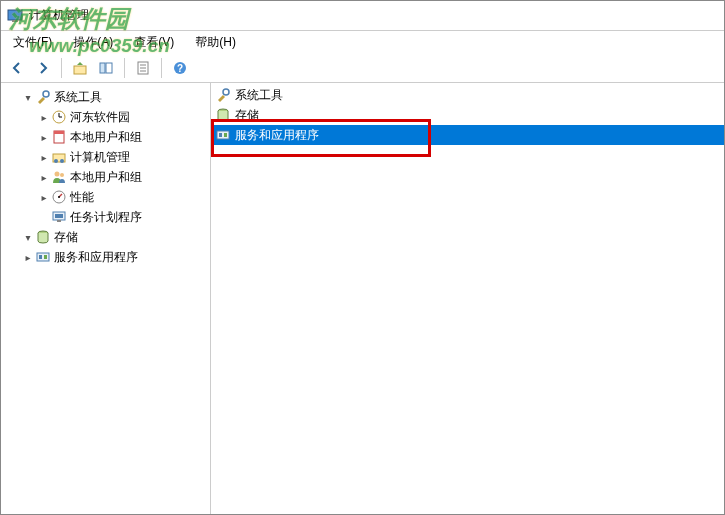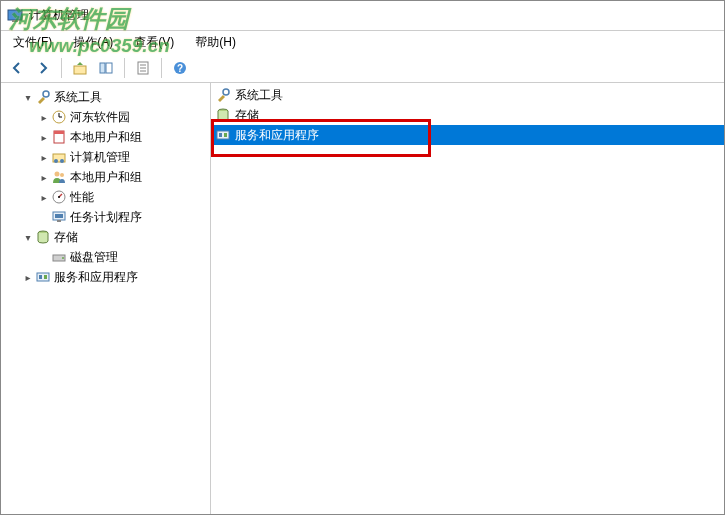--- a/index.html
+++ b/index.html
@@ -300,32 +300,20 @@
 
         <div class="tree-node">
           <span class="expander">▾</span>
           <span class="icon">
             <svg width="16" height="16" viewBox="0 0 16 16">
                 <ellipse cx="8" cy="4" rx="5" ry="2" fill="#b0d080" stroke="#608040"></ellipse>
                 <path d="M3 4 L3 12 Q3 14 8 14 Q13 14 13 12 L13 4" fill="#d0e8b0" stroke="#608040"></path>
               </svg>
           </span>
           <span class="label">存储</span>
-        </div>
-        <div class="tree-children">
-          <div class="tree-node">
-            <span class="expander"></span>
-            <span class="icon">
-              <svg width="16" height="16" viewBox="0 0 16 16">
-                  <rect x="2" y="6" width="12" height="6" fill="#d0d0d0" stroke="#888"></rect>
-                  <circle cx="12" cy="9" r="1" fill="#6aa84f"></circle>
-                </svg>
-            </span>
-            <span class="label">磁盘管理</span>
-          </div>
         </div>
 
         <div class="tree-node">
           <span class="expander">▸</span>
           <span class="icon">
             <svg width="16" height="16" viewBox="0 0 16 16">
                 <rect x="2" y="4" width="12" height="8" fill="#e8f0f8" stroke="#5080b0"></rect>
                 <rect x="4" y="6" width="3" height="4" fill="#5080b0"></rect>
                 <rect x="9" y="6" width="3" height="4" fill="#6aa84f"></rect>
               </svg>

